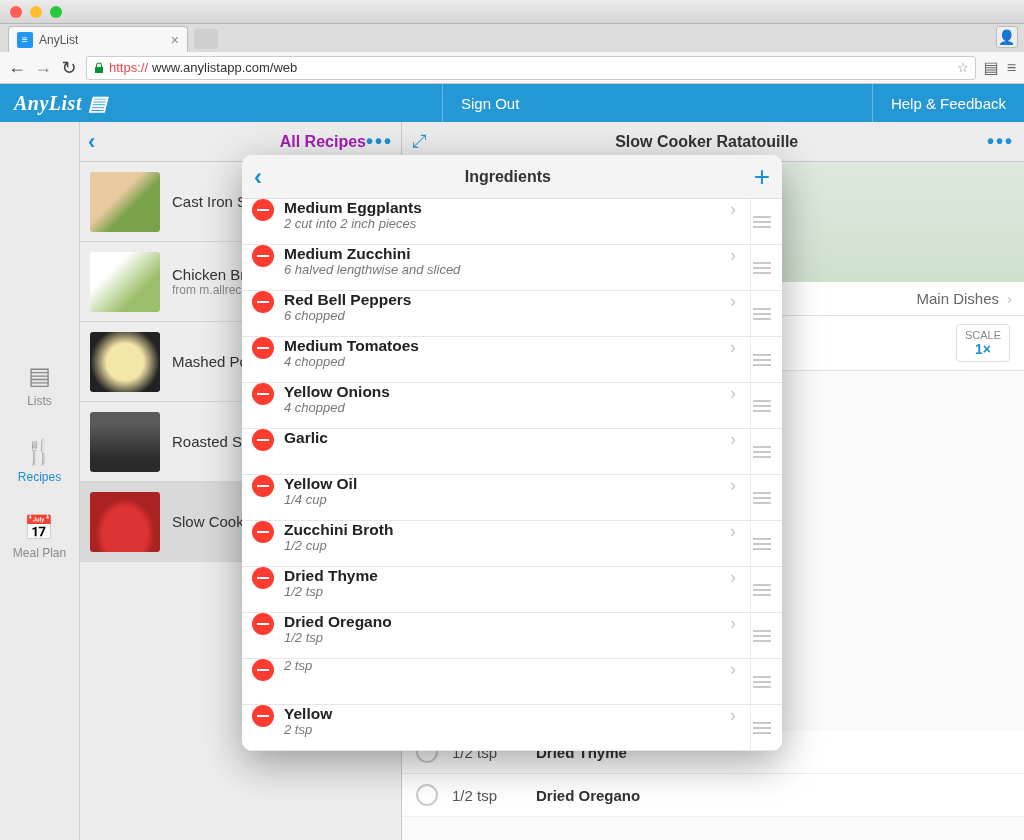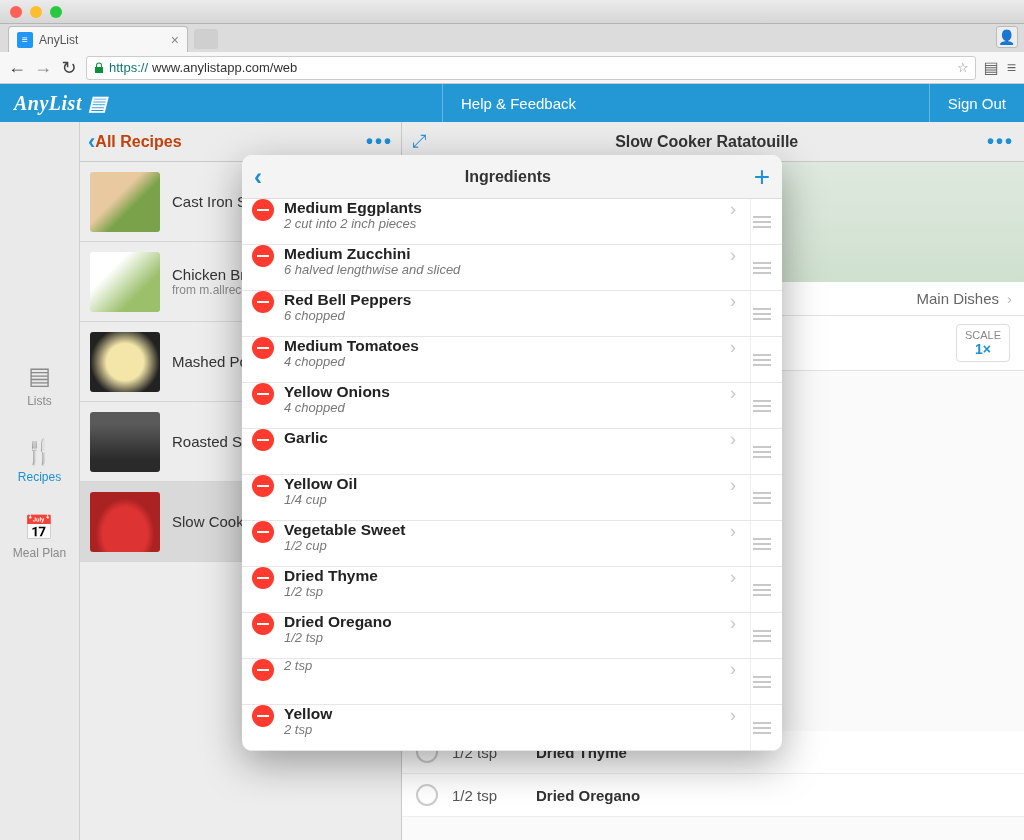--- a/index.html
+++ b/index.html
@@ -18,21 +18,21 @@
 .favicon { width: 16px; height: 16px; background:#2196f3; border-radius:2px; display:flex; align-items:center; justify-content:center; color:#fff; font-size:10px; font-weight:bold;}
 .tab-close { margin-left: auto; color:#888; font-size:14px; }
 .newtab { width: 24px; height: 20px; background:#cfcfcf; border-radius:3px; margin-left:6px; margin-bottom:3px; }
 .user-icon { position:absolute; right:6px; top:2px; width:22px; height:22px; border:1px solid #bbb; border-radius:3px; display:flex; align-items:center; justify-content:center; color:#888; font-size:14px; background:#eee; }
 
 
 .urlbar { height: 32px; background: #f7f7f7; border-bottom: 1px solid #ccc; display:flex; align-items:center; padding: 0 8px; gap:8px; }
 .nav-btn { color:#888; font-size:18px; width:18px; text-align:center; }
 .nav-btn.active { color:#444; }
 .url-field { flex:1; height:24px; background:#fff; border:1px solid #ccc; border-radius:3px; display:flex; align-items:center; padding:0 6px; font-size:13px; color:#333; gap:4px; }
-.https { color:#0f766e; }
+.https { color:#ef4444; }
 .lock { width:12px; height:12px; }
 .star { margin-left:auto; color:#888; }
 .menu-icon { color:#666; font-size:16px; }
 
 
 .app-header { height: 38px; background:#2497d5; display:flex; align-items:center; padding: 0 0 0 14px; color:#fff; }
 .logo { font-family: cursive; font-style:italic; font-weight:bold; font-size:20px; letter-spacing:0.5px; display:flex; align-items:center; gap:6px; }
 .hdr-link { margin-left:auto; padding: 0 18px; height:100%; display:flex; align-items:center; border-left:1px solid rgba(255,255,255,0.3); font-size:15px; }
 .hdr-link + .hdr-link { }
 
@@ -41,21 +41,21 @@
 
 
 .sidenav { width: 80px; background:#eaeaea; display:flex; flex-direction:column; align-items:center; padding-top:240px; gap:30px; border-right:1px solid #d0d0d0; }
 .nav-item { display:flex; flex-direction:column; align-items:center; gap:4px; color:#8a8a8a; font-size:12px; }
 .nav-item.active { color:#1d8fd4; }
 .nav-icon { font-size:24px; }
 
 
 .recipes-col { width: 322px; background:#ededed; border-right:1px solid #c9c9c9; display:flex; flex-direction:column; overflow:hidden; }
 .col-header { height:40px; background:#ececec; border-bottom:1px solid #c9c9c9; display:flex; align-items:center; padding:0 8px; position:relative; }
-.col-title { flex:1; text-align:left; font-weight:600; font-size:16px; color:#c2410c; }
+.col-title { flex:1; text-align:right; font-weight:600; font-size:16px; color:#a21caf; }
 .chev-back { color:#1d8fd4; font-size:22px; font-weight:bold; }
 .dots { color:#1d8fd4; font-size:20px; letter-spacing:2px; font-weight:bold; }
 .recipe-list { overflow:auto; }
 .recipe-row { display:flex; align-items:center; height:80px; border-bottom:1px solid #d6d6d6; padding:0 10px; gap:12px; }
 .recipe-row.selected { background:#d9d9d9; }
 .recipe-thumb { width:70px; height:60px; border-radius:3px; background:#ccc; flex-shrink:0; background-size:cover; background-position:center; }
 .recipe-name { font-size:15px; color:#333; }
 .recipe-sub { font-size:12px; color:#888; }
 
 
@@ -133,22 +133,22 @@
   </div>
   <div class="menu-icon">▤</div>
   <div class="menu-icon">≡</div>
 </div>
 
 <div class="app-header">
   <div class="logo">
     <span>AnyList</span>
     <span>▤</span>
   </div>
+  <div class="hdr-link">Sign Out</div>
   <div class="hdr-link">Help &amp; Feedback</div>
-  <div class="hdr-link">Sign Out</div>
 </div>
 
 <div class="main">
 
   <div class="sidenav">
     <div class="nav-item">
       <div class="nav-icon">▤</div>
       <span>Lists</span>
     </div>
     <div class="nav-item active">
@@ -336,21 +336,21 @@
     <div class="chev-r">›</div>
     <div class="drag-h">
           <span></span>
           <span></span>
           <span></span>
         </div>
       </div>
       <div class="ing-row">
     <div class="del-btn"></div>
     <div class="ing-text">
-      <div class="ing-name">Vegetable Sweet</div>
+      <div class="ing-name">Zucchini Broth</div>
       <div class="ing-note">1/2 cup</div>
     </div>
     <div class="chev-r">›</div>
     <div class="drag-h">
           <span></span>
           <span></span>
           <span></span>
         </div>
       </div>
       <div class="ing-row">

